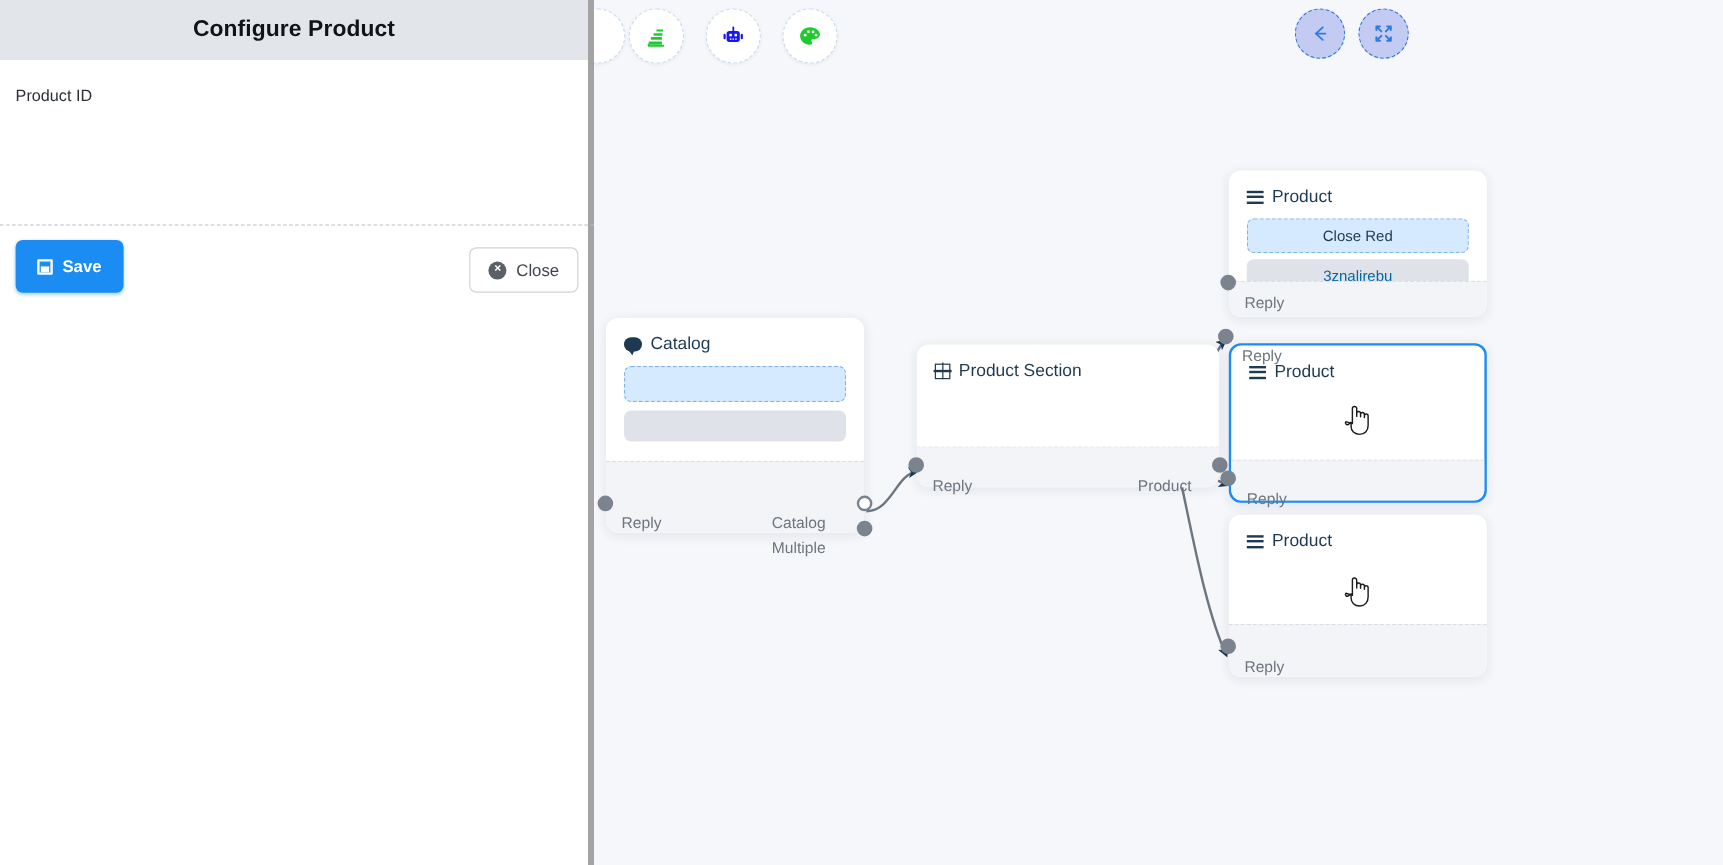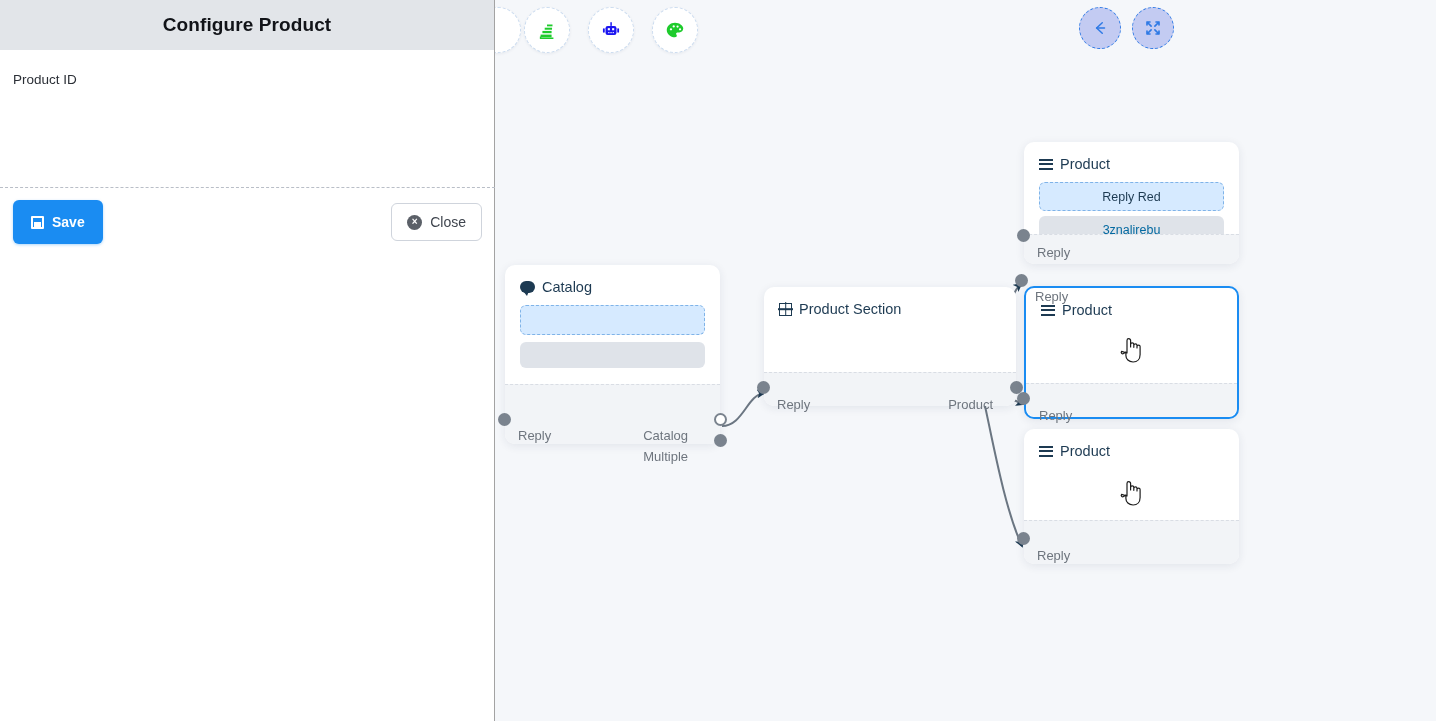--- a/index.html
+++ b/index.html
@@ -10,21 +10,21 @@
     font-family: "Liberation Sans", sans-serif;
     background: #ffffff;
   }
   #app { position: relative; width: 1436px; height: 721px; }
 
   
   #config-panel {
     position: absolute; left: 0; top: 0;
     width: 495px; height: 721px;
     background: #ffffff;
-    border-right: 1px solid #a3a3a3;
+    border-right: 5px solid #a3a3a3;
     z-index: 20;
   }
   #config-header {
     height: 50px;
     background: #e2e5e9;
     display: flex; align-items: center; justify-content: center;
   }
   #config-title {
     font-size: 19px; font-weight: bold; color: #111318;
     letter-spacing: .1px;
@@ -50,21 +50,21 @@
     border-top: 6px solid #8a9099;
   }
   #config-divider {
     position: absolute; left: 0; top: 187px;
     width: 495px; height: 0;
     border-top: 1px dashed #b9bec7;
   }
   #config-actions {
     position: absolute; left: 0; top: 200px;
     width: 495px; padding: 0 13px;
-    display: flex; align-items: center; justify-content: space-between;
+    display: flex; align-items: flex-end; justify-content: space-between;
   }
   .btn {
     display: inline-flex; align-items: center; gap: 8px;
     border-radius: 6px; font-size: 14px; cursor: pointer;
     user-select: none;
   }
   #save-button {
     background: #1a8cf2; color: #ffffff;
     border: none; height: 44px; padding: 0 18px;
     font-weight: bold;
@@ -350,21 +350,21 @@
     <div class="node" style="left:529px; top:142px; width:215px; height:122px;">
       <div class="node-title">
         <span class="ico ico-hamburger">
             <i></i>
             <i></i>
             <i></i>
           </span>
         <span>Product</span>
       </div>
       <div class="node-body">
-        <div class="chip chip-dashed" style="height:29px;">Reply Red</div>
+        <div class="chip chip-dashed" style="height:29px;">Close Red</div>
         <div class="chip chip-grey" style="margin-top:5px;">3znaljrebu</div>
       </div>
       <div class="node-footer" style="position:absolute; left:0; bottom:0; width:100%; height:30px;">
         <span class="port-dot" style="left:-7px; top:-6px;"></span>
         <span class="port-label" style="left:13px; top:-6px;">Reply</span>
       </div>
     </div>
 
     <div class="node selected" style="left:529px; top:286px; width:215px; height:133px;">
       <div class="node-title">

